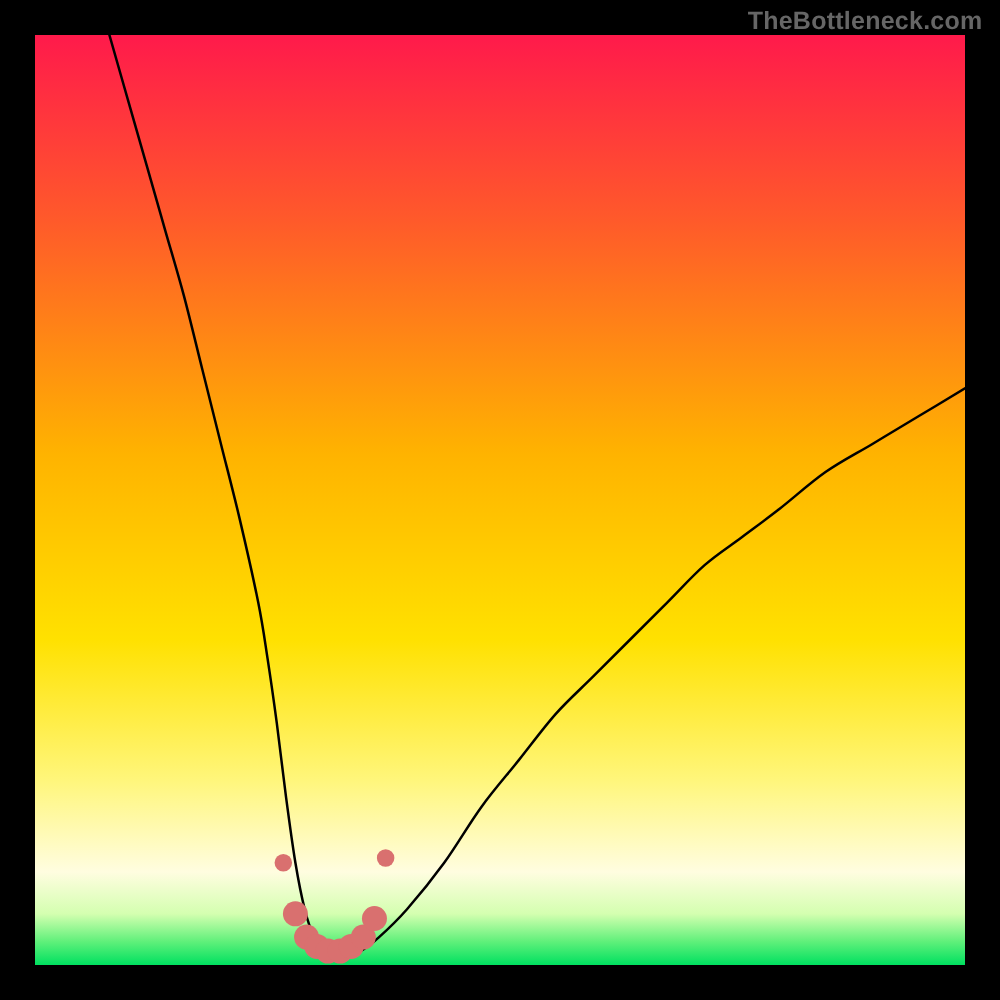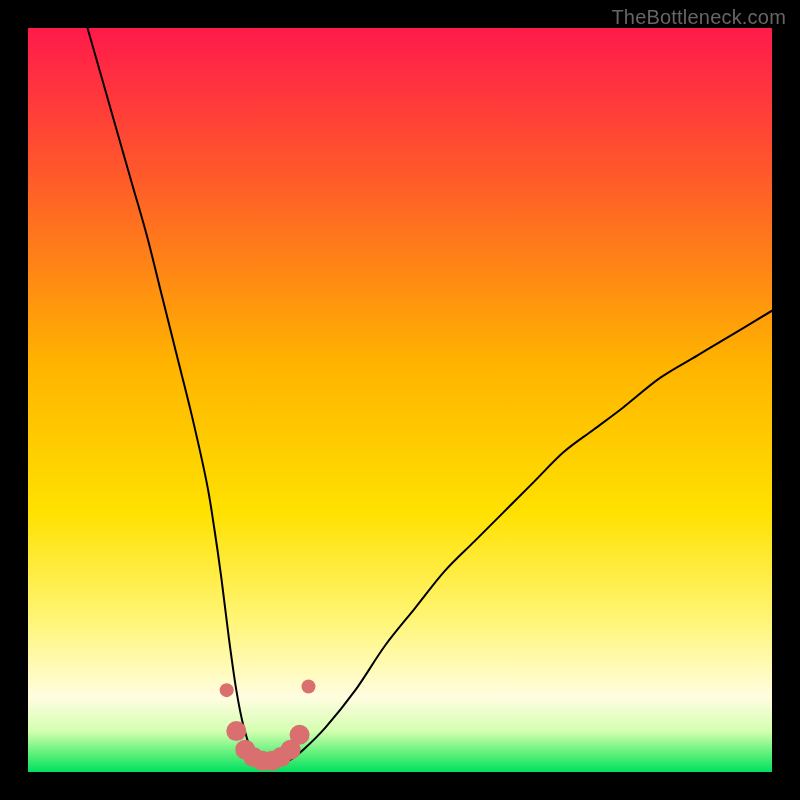--- a/index.html
+++ b/index.html
@@ -26,21 +26,21 @@
     width: 744px;
     height: 744px;
     overflow: hidden;
   }
   .watermark {
     position: absolute;
     top: 6px;
     right: 14px;
     color: #666;
     font-size: 20px;
-    font-weight: 400;
+    font-weight: 700;
     letter-spacing: 0.2px;
     user-select: none;
   }
   svg { display: block; }
 </style>
 </head>
 <body>
 
 <div class="frame">
   <div class="plot">

